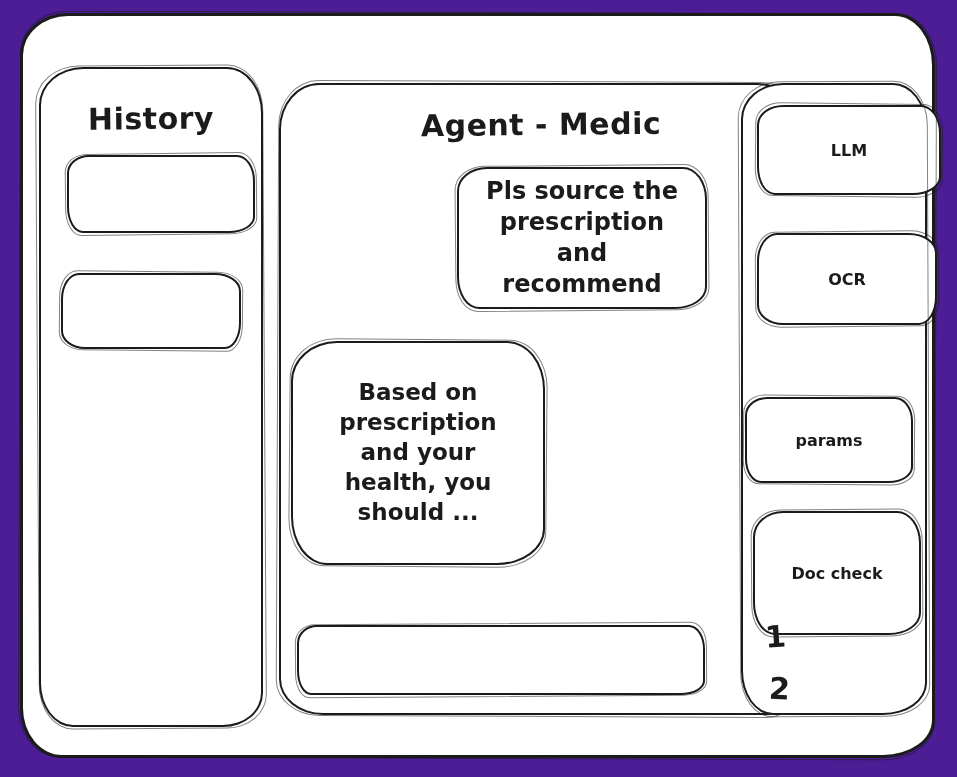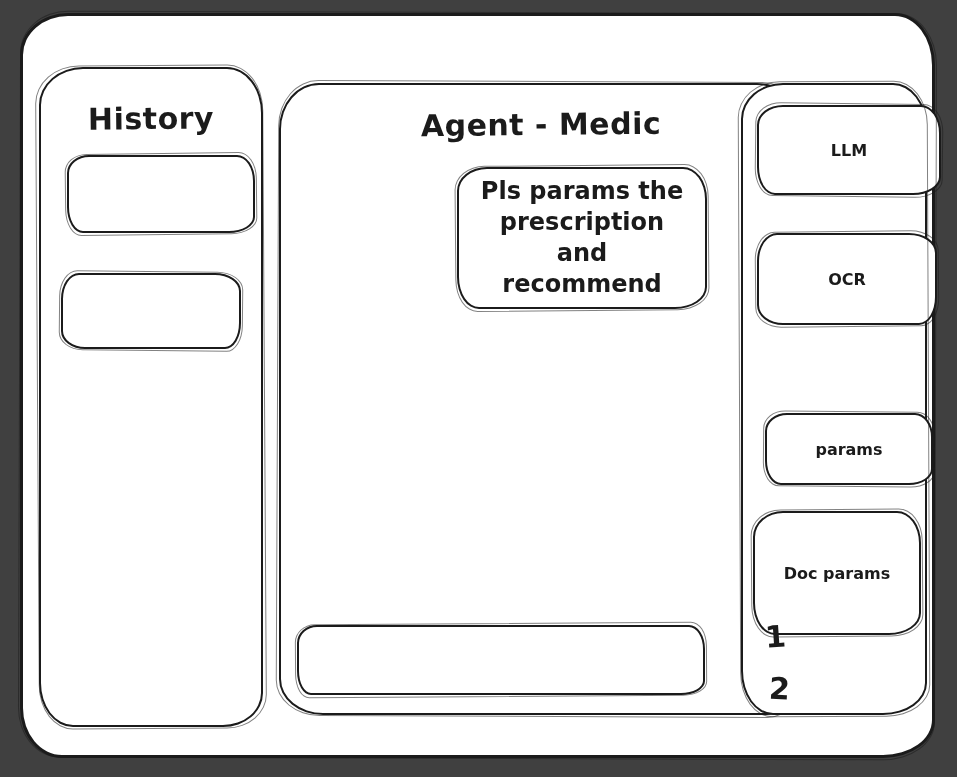--- a/index.html
+++ b/index.html
@@ -9,21 +9,21 @@
     width: 957px;
     height: 777px;
     overflow: hidden;
     font-family: "DejaVu Sans", sans-serif;
     color: #1b1b1b;
   }
   .canvas {
     position: relative;
     width: 957px;
     height: 777px;
-    background: #404040;
+    background: #4c1d95;
   }
   
   .sketch {
     position: absolute;
     border: 2.6px solid #1b1b1b;
     background: #ffffff;
     box-sizing: border-box;
   }
   .sketch::after {
     content: "";
@@ -137,24 +137,23 @@
     border-radius: 26px 20px 28px 18px / 20px 28px 18px 28px;
     --wob: 0.7deg;
   }
   .btn-ocr {
     left: 14px; top: 148px; width: 180px; height: 92px;
     font-size: 30px;
     border-radius: 20px 28px 18px 26px / 28px 20px 28px 20px;
     --wob: -0.6deg;
   }
   .btn-params {
-    left: 22px; top: 312px; width: 168px; height: 72px;
+    left: 2px; top: 312px; width: 168px; height: 86px;
     font-size: 27px;
     border-radius: 22px 18px 24px 16px / 18px 24px 16px 24px;
-    margin-top: 16px;
     --wob: 0.55deg;
   }
   .btn-doc-source {
     left: 10px; top: 426px; width: 168px; height: 124px;
     font-size: 29px;
     line-height: 1.35;
     border-radius: 30px 24px 32px 22px / 26px 32px 22px 32px;
     --wob: -0.5deg;
   }
   .doc-list-item {
@@ -173,32 +172,33 @@
 
     <aside class="sketch history-panel">
       <div class="panel-title history-title">History</div>
       <div class="sketch history-item item-1"></div>
       <div class="sketch history-item item-2"></div>
     </aside>
 
     <main class="sketch chat-panel">
       <div class="panel-title chat-title">Agent - Medic</div>
 
-      <div class="sketch bubble user-bubble">Pls params the prescription and recommend</div>
-
+      <div class="sketch bubble user-bubble">Pls source the prescription and recommend</div>
+
+      <div class="sketch bubble agent-bubble">Based on prescription and your health, you should ...</div>
 
       <div class="sketch input-box">
         <input class="chat-input" type="text" placeholder="" style="">
       </div>
     </main>
 
     <aside class="sketch tools-panel">
       <button class="sketch btn-llm">LLM</button>
       <button class="sketch btn-ocr">OCR</button>
       <button class="sketch btn-params">params</button>
-      <button class="sketch btn-doc-source">Doc params</button>
+      <button class="sketch btn-doc-source">Doc check</button>
 
       <div class="doc-list-item n1">1</div>
       <div class="doc-list-item n2">2</div>
     </aside>
 
   </div>
 </div>
 
 </body></html>

